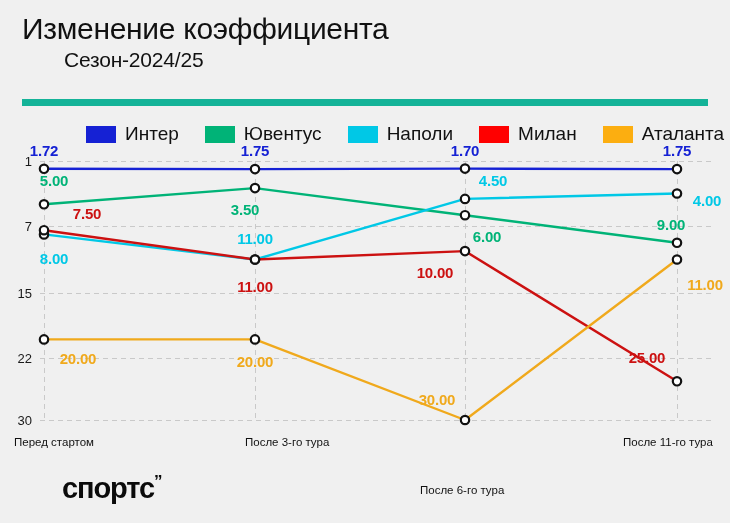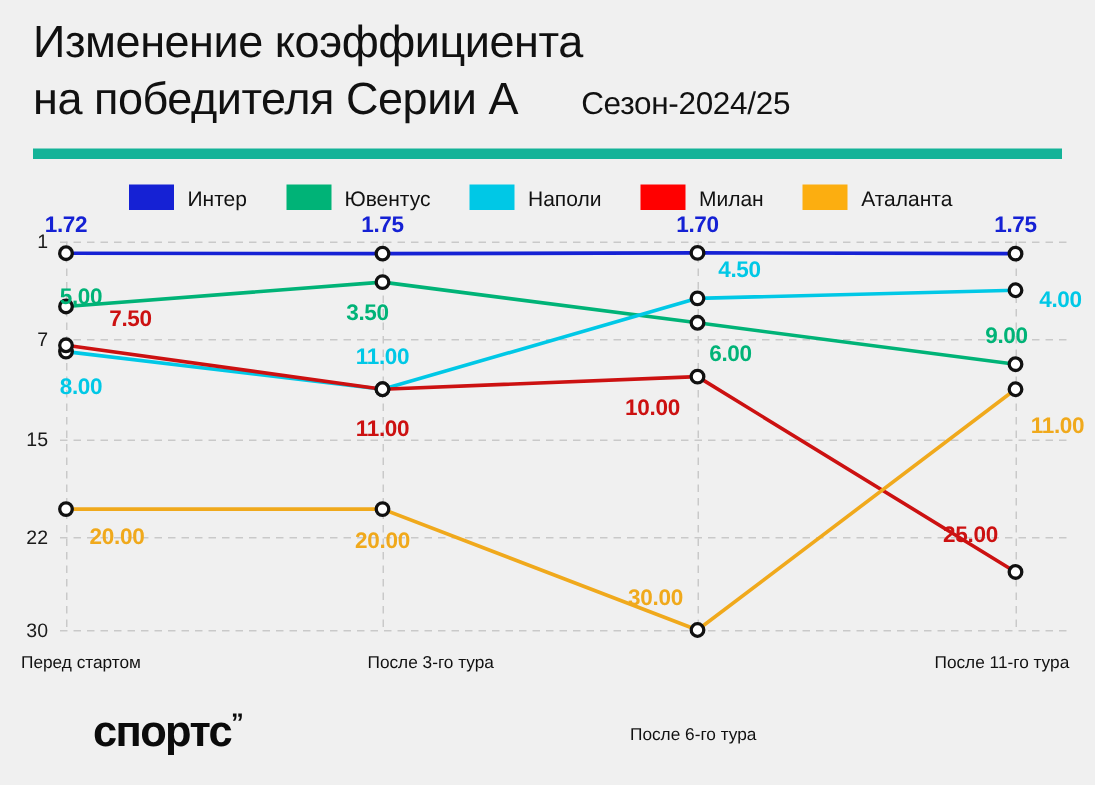--- a/index.html
+++ b/index.html
@@ -70,21 +70,21 @@
     display: flex;
     align-items: center;
     margin-right: 26px;
   }
   .legend-swatch {
     width: 30px;
     height: 17px;
     margin-right: 9px;
   }
   .legend-label {
-    font-size: 14px;
+    font-size: 19px;
     color: #111111;
     font-weight: normal;
     white-space: nowrap;
   }
 
   
   #plot {
     position: absolute;
     left: 0;
     top: 150px;
@@ -134,21 +134,20 @@
   }
 </style>
 </head>
 <body>
 
 <div id="root">
 
   <div class="title-block">
     <div class="title-line">Изменение коэффициента</div>
     <div class="title-row2">
-      <div class="title-line">на победителя Серии А</div>
       <div class="season">Сезон-2024/25</div>
     </div>
   </div>
   <div class="divider"></div>
 
   <div class="legend" id="legend">
       <div class="legend-item">
         <div class="legend-swatch" style="background: rgb(21, 33, 212);"></div>
         <div class="legend-label">Интер</div>
       </div>
@@ -204,21 +203,21 @@
         <circle cx="677" cy="231.3" r="4.2" fill="#ffffff" stroke="#111111" stroke-width="2.2"></circle>
         <circle cx="44" cy="189.4" r="4.2" fill="#ffffff" stroke="#111111" stroke-width="2.2"></circle>
         <circle cx="255" cy="189.4" r="4.2" fill="#ffffff" stroke="#111111" stroke-width="2.2"></circle>
         <circle cx="465" cy="270.0" r="4.2" fill="#ffffff" stroke="#111111" stroke-width="2.2"></circle>
         <circle cx="677" cy="109.5" r="4.2" fill="#ffffff" stroke="#111111" stroke-width="2.2"></circle>
       </svg>
       <div class="pt-label" style="color: rgb(21, 33, 212); left: 44px; top: -0.2px;">1.72</div>
       <div class="pt-label" style="color: rgb(21, 33, 212); left: 255px; top: 0.125px;">1.75</div>
       <div class="pt-label" style="color: rgb(21, 33, 212); left: 465px; top: -0.416667px;">1.70</div>
       <div class="pt-label" style="color: rgb(21, 33, 212); left: 677px; top: 0.125px;">1.75</div>
-      <div class="pt-label" style="color: rgb(0, 179, 119); left: 54px; top: 48px;">5.00</div>
+      <div class="pt-label" style="color: rgb(0, 179, 119); left: 54px; top: 30px;">5.00</div>
       <div class="pt-label" style="color: rgb(0, 179, 119); left: 245px; top: 59.0833px;">3.50</div>
       <div class="pt-label" style="color: rgb(0, 179, 119); left: 487px; top: 86.1667px;">6.00</div>
       <div class="pt-label" style="color: rgb(0, 179, 119); left: 671px; top: 73.75px;">9.00</div>
       <div class="pt-label" style="color: rgb(0, 200, 230); left: 54px; top: 108.375px;">8.00</div>
       <div class="pt-label" style="color: rgb(0, 200, 230); left: 255px; top: 87.5px;">11.00</div>
       <div class="pt-label" style="color: rgb(0, 200, 230); left: 493px; top: 29.9167px;">4.50</div>
       <div class="pt-label" style="color: rgb(0, 200, 230); left: 707px; top: 49.5px;">4.00</div>
       <div class="pt-label" style="color: rgb(204, 17, 17); left: 87px; top: 63.1875px;">7.50</div>
       <div class="pt-label" style="color: rgb(204, 17, 17); left: 255px; top: 135.5px;">11.00</div>
       <div class="pt-label" style="color: rgb(204, 17, 17); left: 435px; top: 122.125px;">10.00</div>

